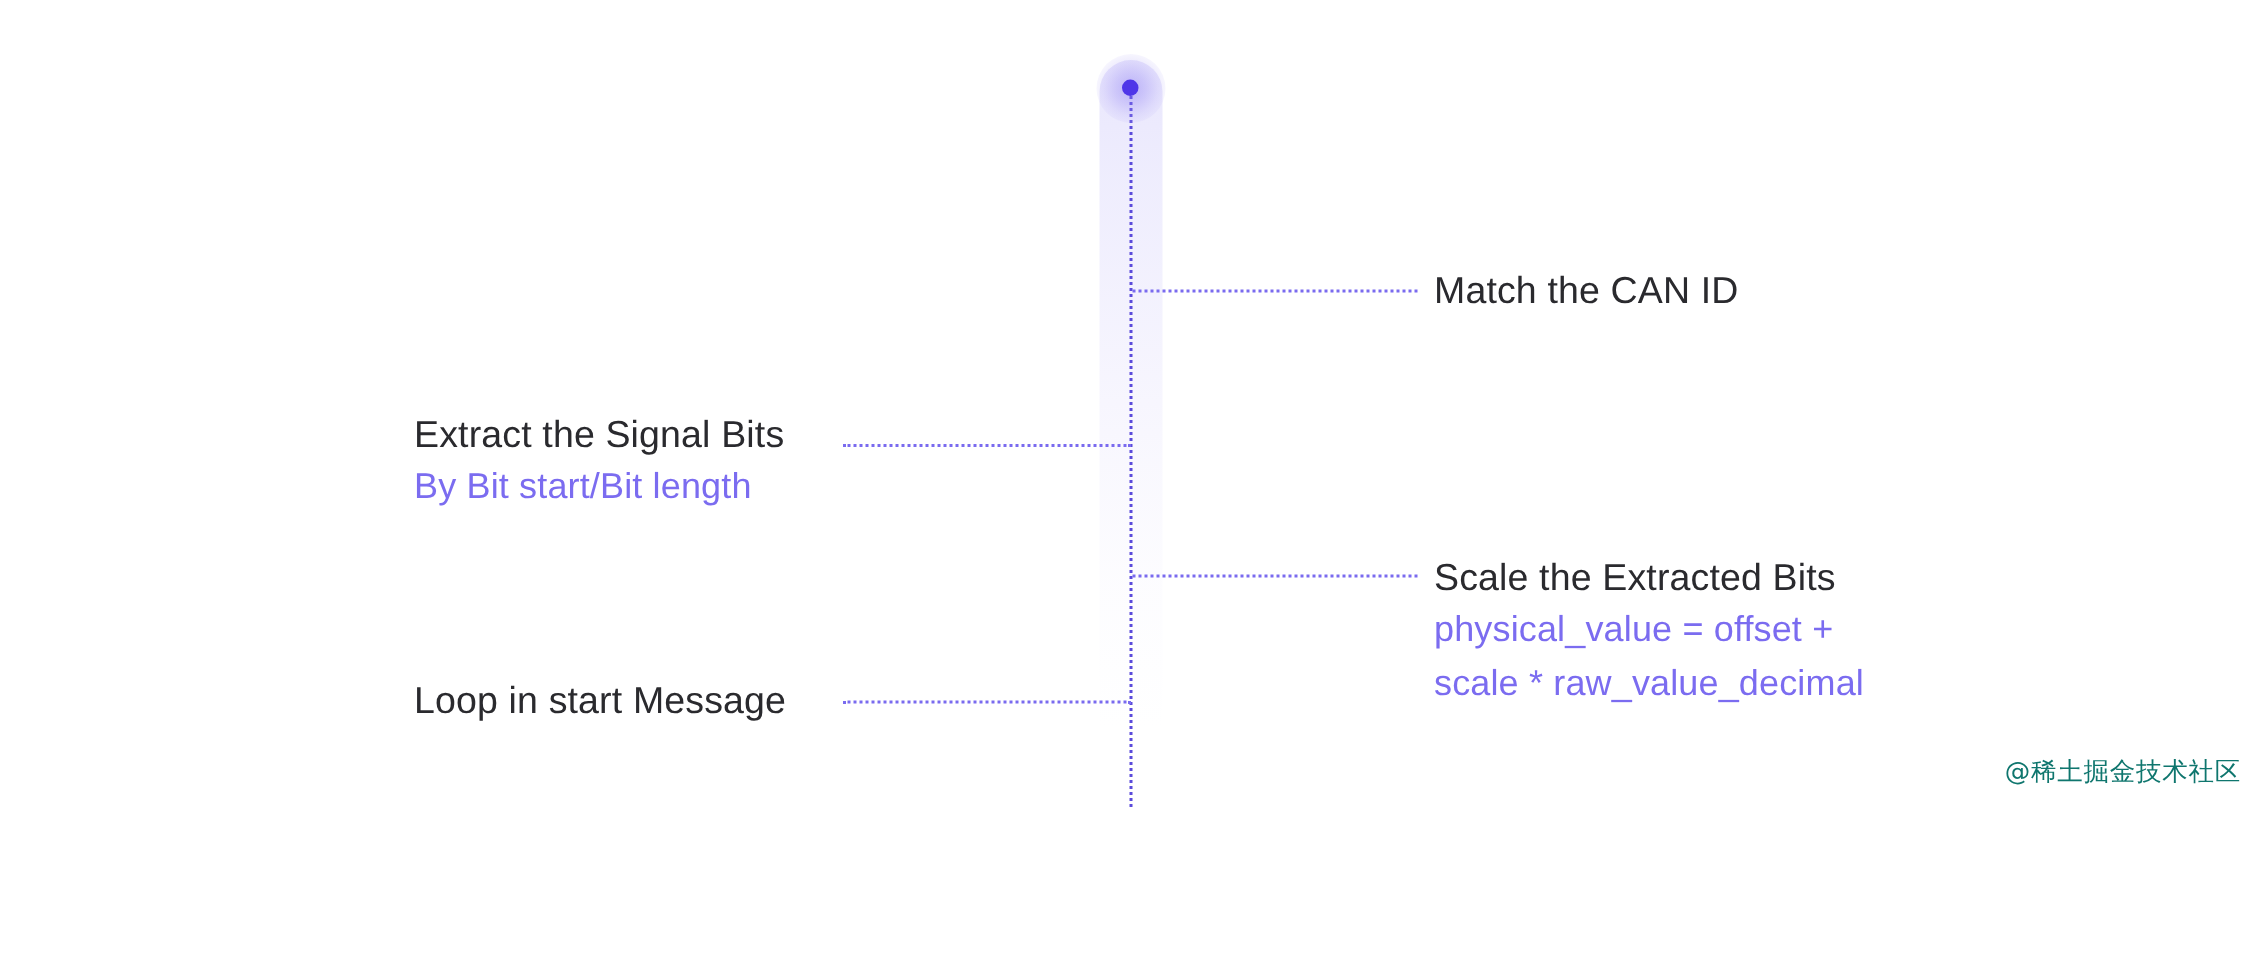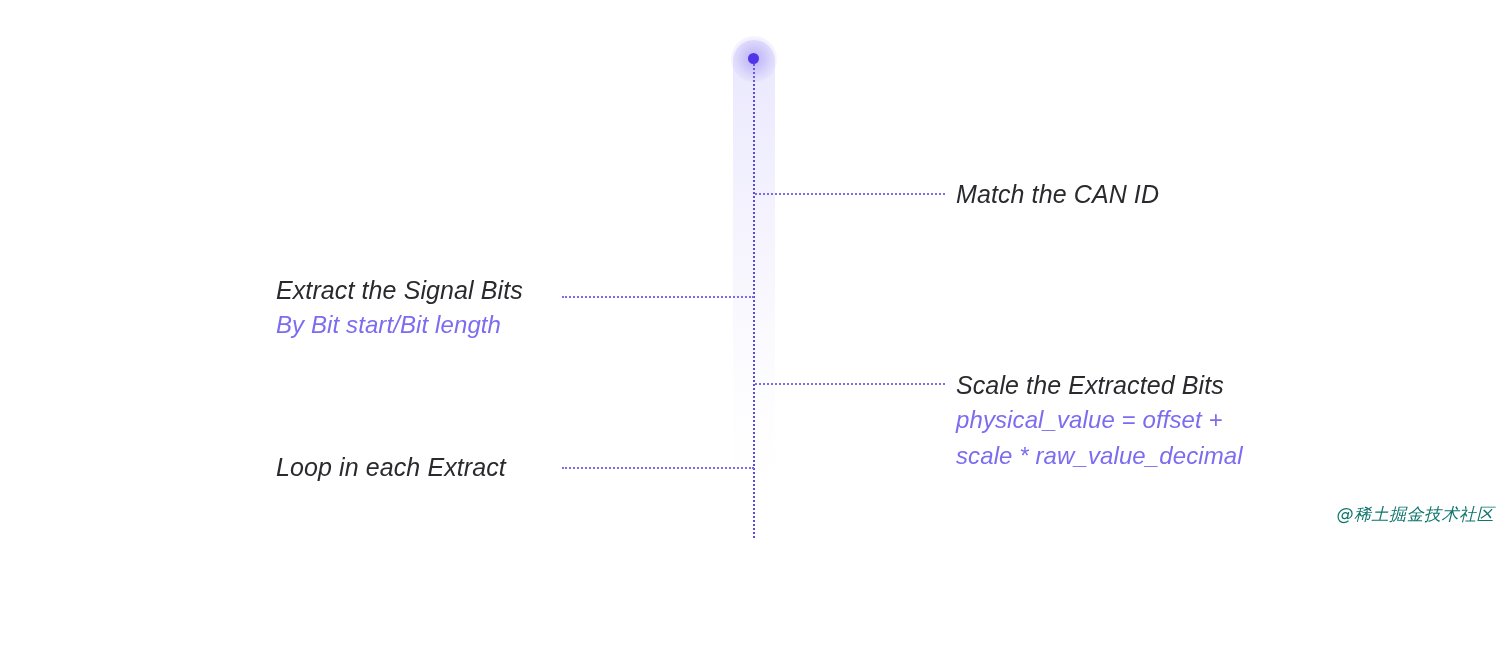--- a/index.html
+++ b/index.html
@@ -10,21 +10,20 @@
   body {
     font-family: "Liberation Sans", sans-serif;
     -webkit-font-smoothing: antialiased;
   }
   #canvas {
     position: relative;
     width: 1512px;
     height: 538px;
     background: #ffffff;
     overflow: hidden;
-    font-style: italic;
   }
 
   
   .axis-band {
     position: absolute;
     left: 733px;
     top: 40px;
     width: 42px;
     height: 445px;
     background: linear-gradient(to bottom,
@@ -154,18 +153,18 @@
     <div class="sub">physical_value = offset +</div>
     <div class="sub">scale * raw_value_decimal</div>
   </div>
 
   <div class="label left" style="left:276px; top:274px;">
     <div class="title">Extract the Signal Bits</div>
     <div class="sub">By Bit start/Bit length</div>
   </div>
 
   <div class="label left" style="left:276px; top:451px;">
-    <div class="title">Loop in each Extract</div>
+    <div class="title">Loop in start Message</div>
   </div>
 
   <div class="watermark">@稀土掘金技术社区</div>
 
 </div>
 
 </body></html>

